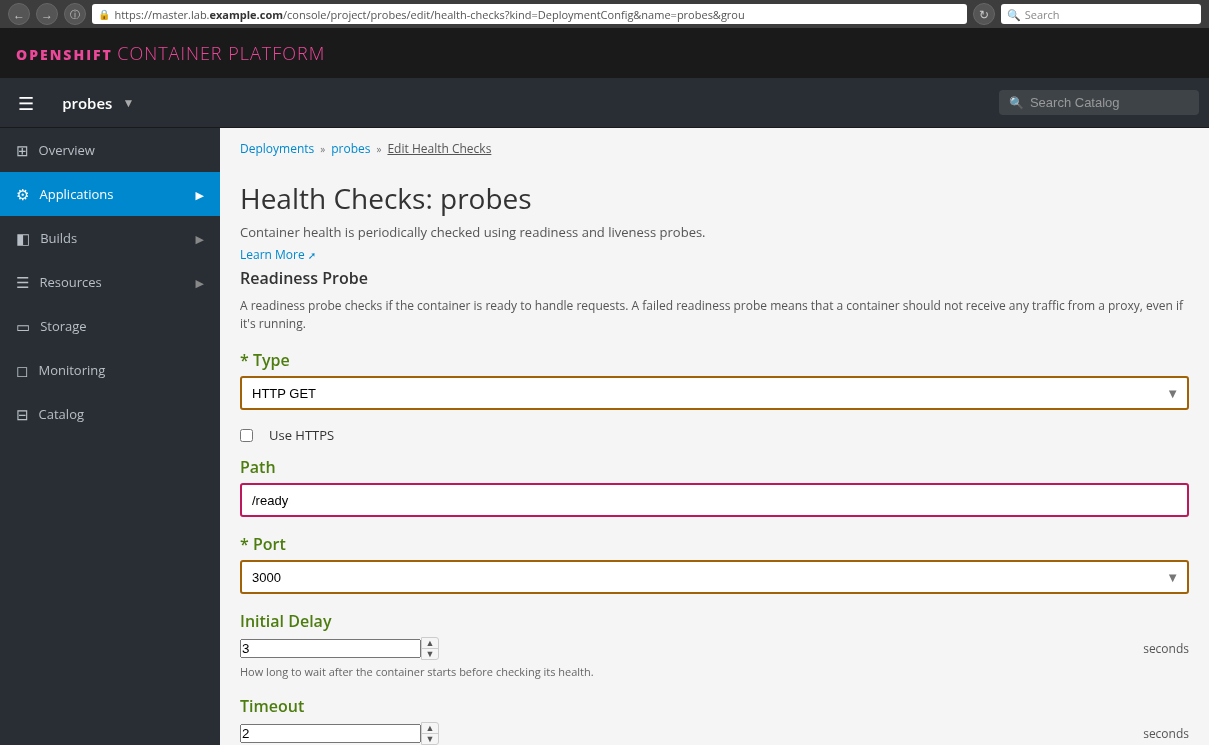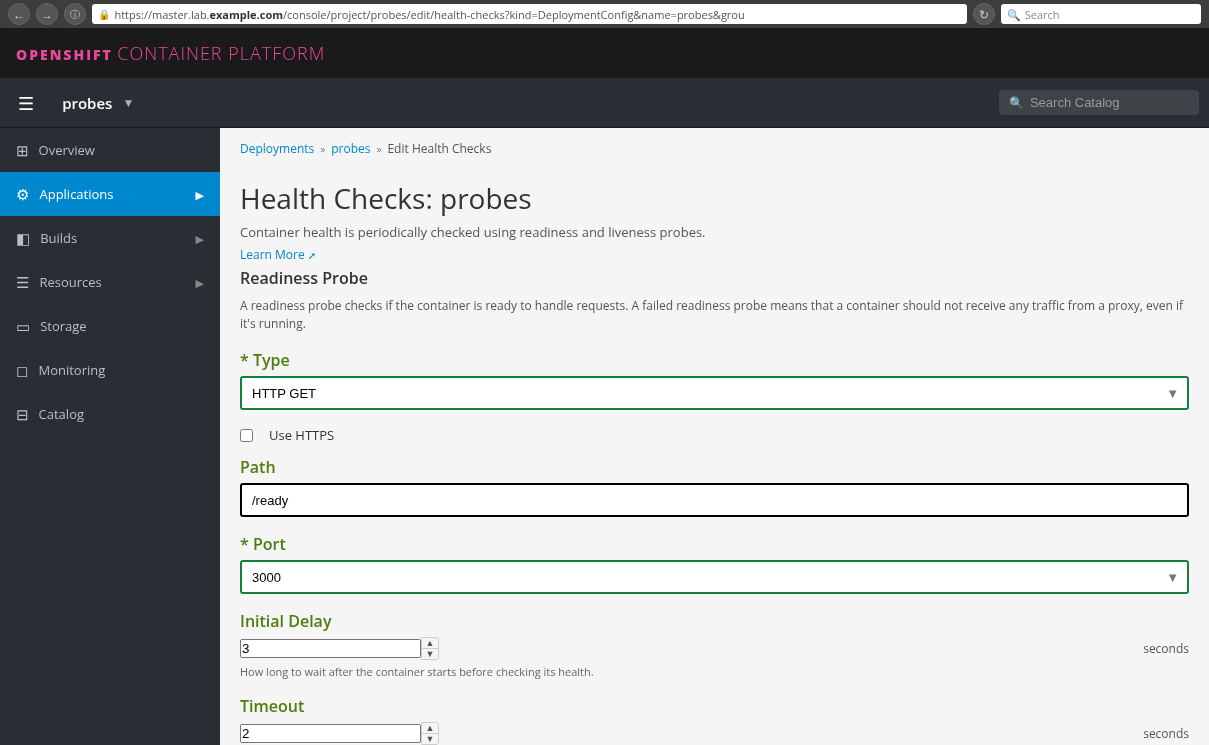--- a/index.html
+++ b/index.html
@@ -164,21 +164,21 @@
     .breadcrumb {
       padding: 12px 20px;
       background: #f5f5f5;
       display: flex;
       align-items: center;
       gap: 6px;
       font-size: 12px;
     }
     .breadcrumb a { color: #0088ce; text-decoration: none; }
     .breadcrumb .separator { color: #777; font-size: 10px; }
-    .breadcrumb .current { color: #555; }
+    .breadcrumb .current { color: #555; text-decoration: underline; }
 
     
     .form-area {
       padding: 10px 20px 20px 20px;
     }
 
     .page-title {
       font-size: 28px;
       font-weight: 400;
       color: #333;
@@ -232,32 +232,32 @@
       height: 34px;
       padding: 6px 10px;
       border: 1px solid #ccc;
       border-radius: 3px;
       font-size: 13px;
       background: #fff;
       outline: none;
     }
 
     .form-control.highlighted {
-      border: 2px solid #000000;
+      border: 2px solid #be185d;
     }
 
     .select-wrapper {
       position: relative;
       width: 100%;
     }
     .select-wrapper select {
       width: 100%;
       height: 34px;
       padding: 6px 30px 6px 10px;
-      border: 2px solid #15803d;
+      border: 2px solid #a16207;
       border-radius: 3px;
       font-size: 13px;
       background: #fff;
       appearance: none;
       outline: none;
       cursor: pointer;
     }
     .select-wrapper .select-arrow {
       position: absolute;
       right: 10px;

